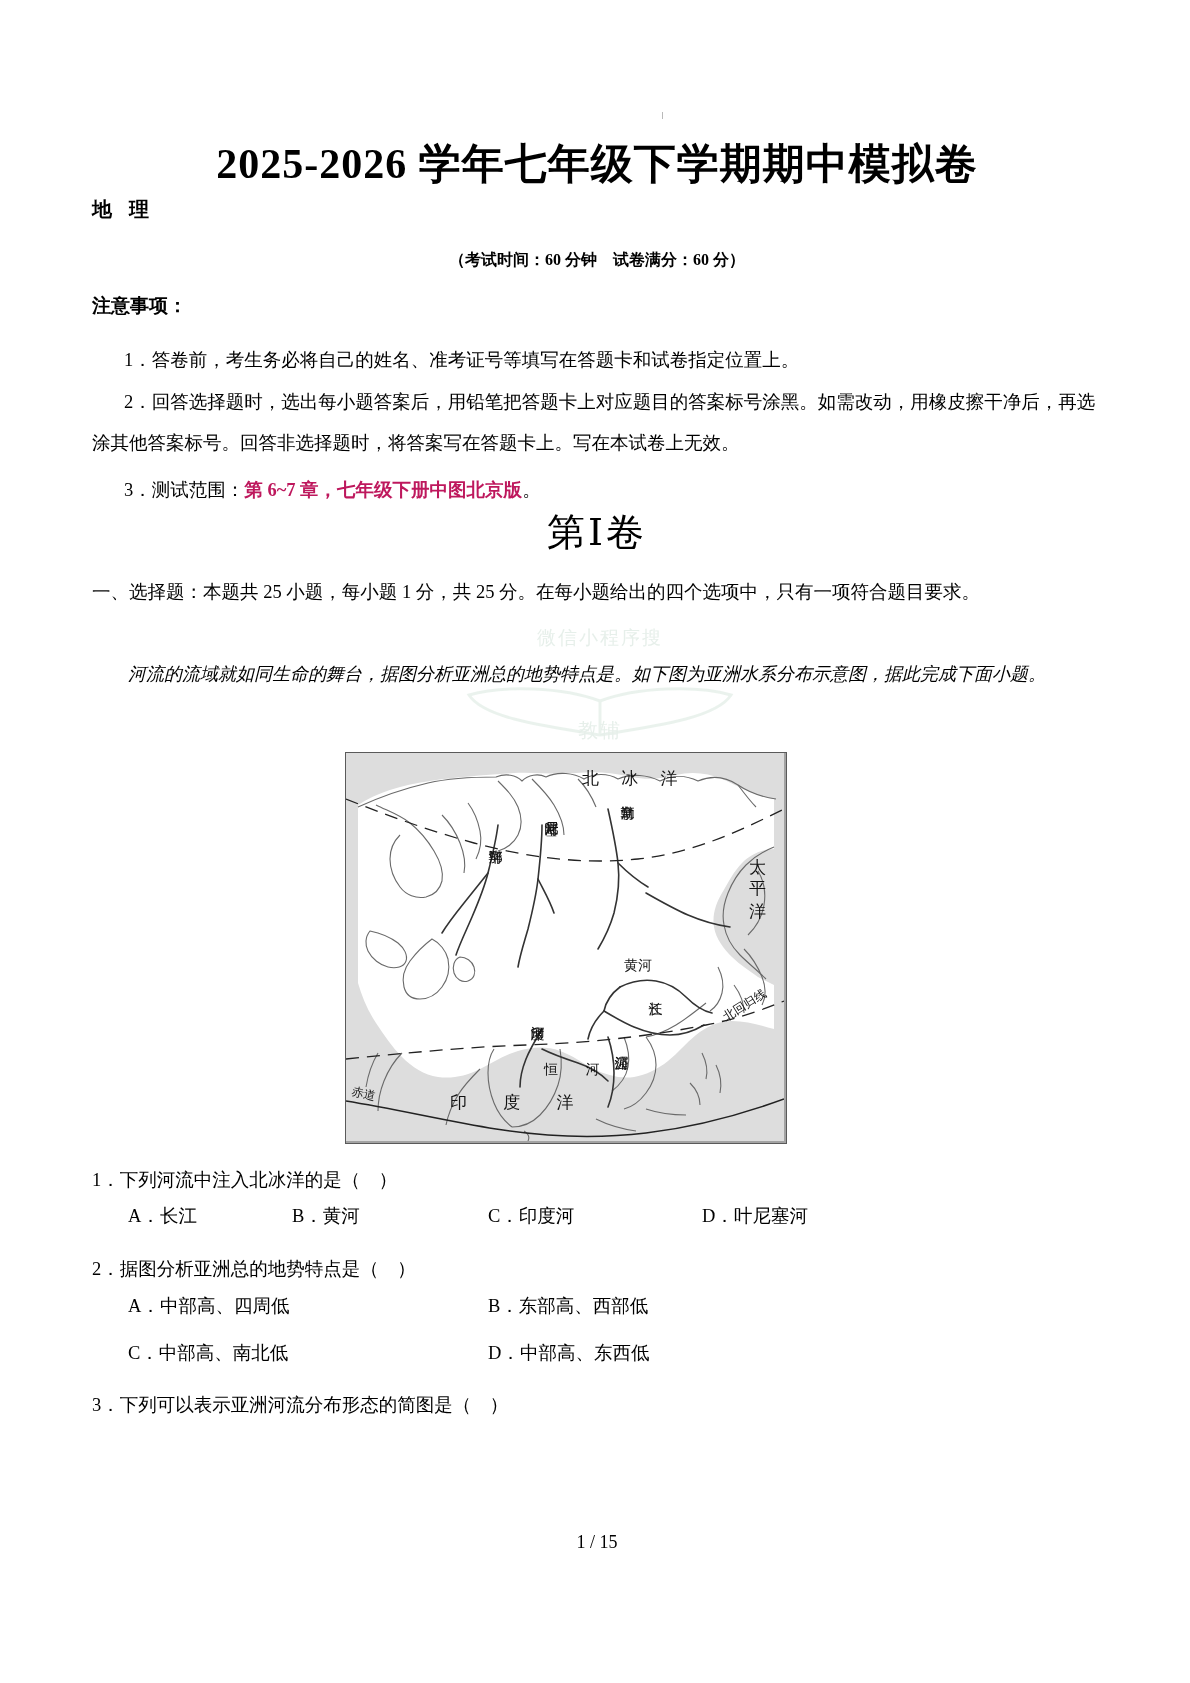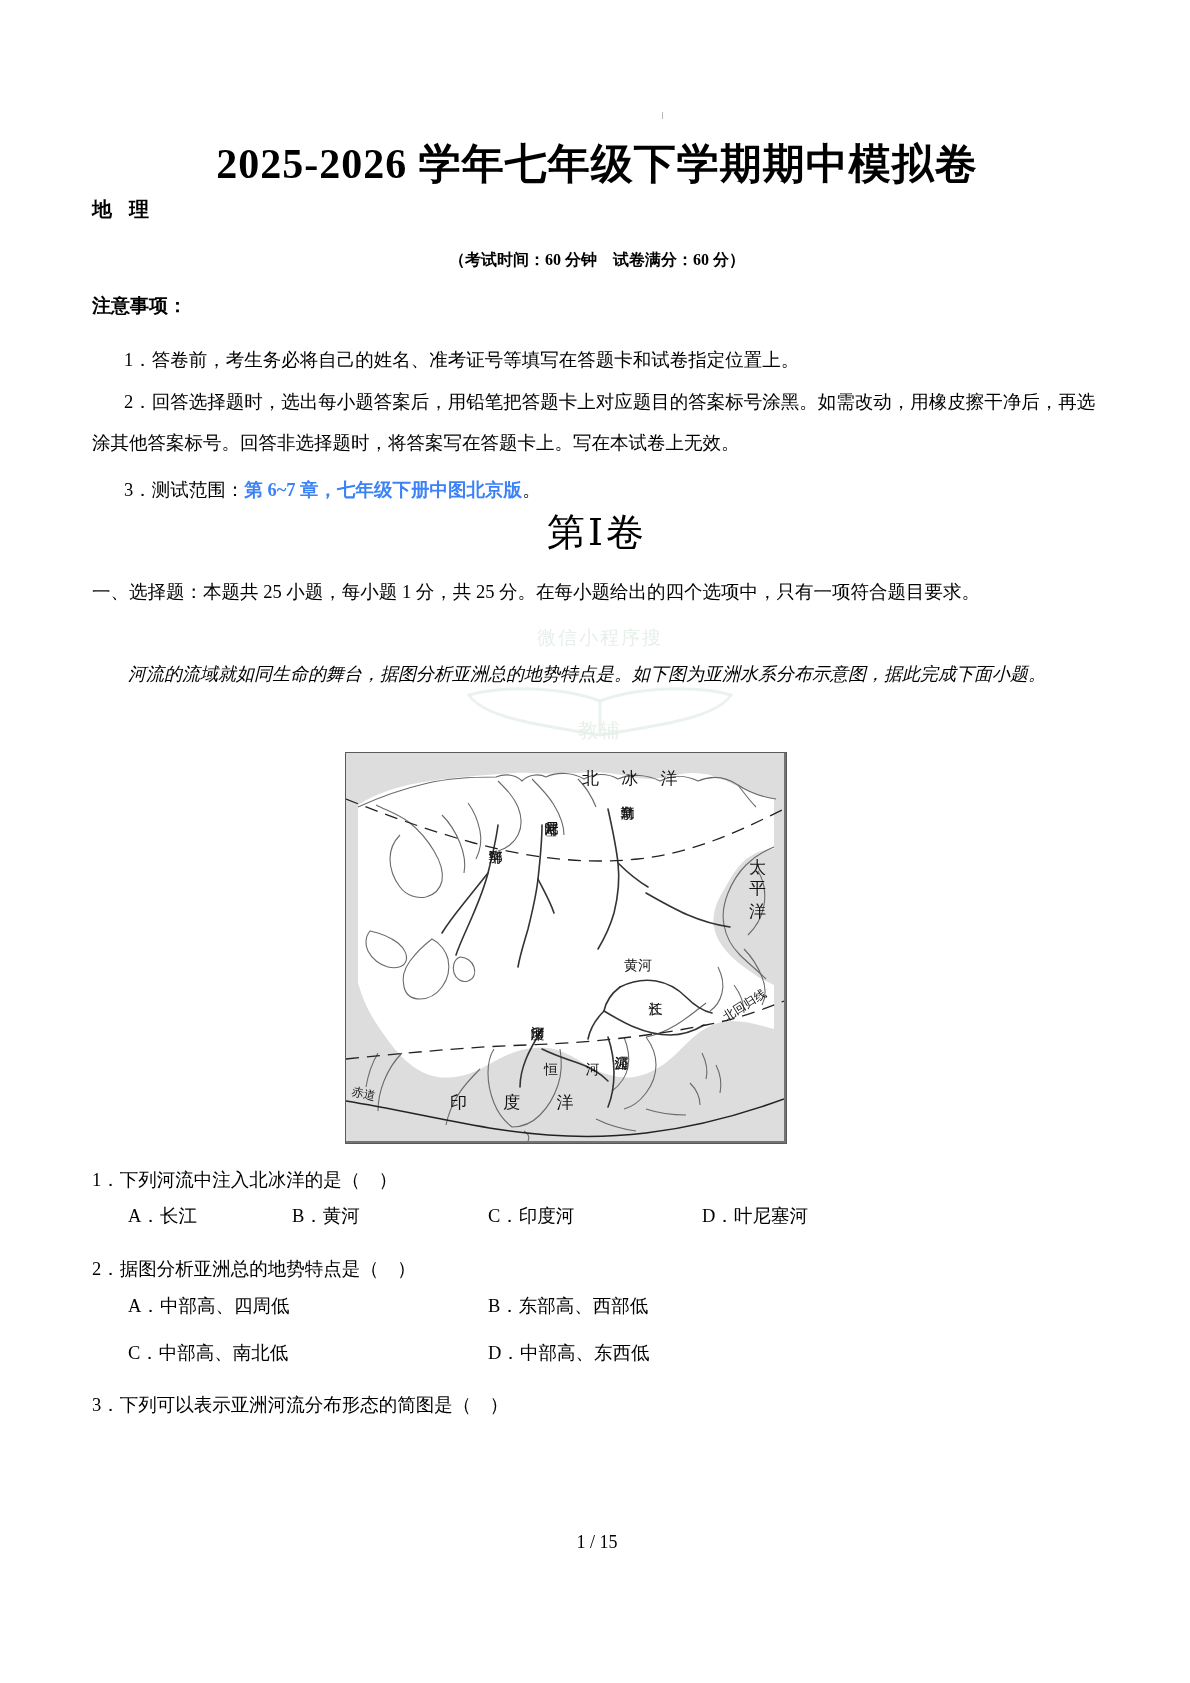--- a/index.html
+++ b/index.html
@@ -134,21 +134,21 @@
     position: absolute;
     left: 0;
     width: 1010px;
     font-size: 18.5px;
     line-height: 41px;
     z-index: 2;
   }
   .notice-1 { top: 340px; text-indent: 32px; }
   .notice-2 { top: 382px; text-indent: 32px; }
   .notice-3 { top: 470px; text-indent: 32px; }
-  .red { color: #3b82f6; font-weight: bold; }
+  .red { color: #be185d; font-weight: bold; }
 
   .juan-title {
     position: absolute;
     top: 507px;
     left: 0;
     width: 1010px;
     text-align: center;
     font-size: 38px;
     letter-spacing: 3px;
     z-index: 2;
@@ -178,21 +178,21 @@
   }
 
   
   .figure {
     position: absolute;
     top: 752px;
     left: 253px;
     width: 440px;
     height: 390px;
     border: 1px solid #5a5a5a;
-    background: #737373;
+    background: #a3a3a3;
     overflow: hidden;
     z-index: 2;
   }
   .figure svg { display: block; }
 
   .map-label {
     position: absolute;
     font-family: "Liberation Serif", "DejaVu Serif", serif;
     color: #111;
     white-space: nowrap;

